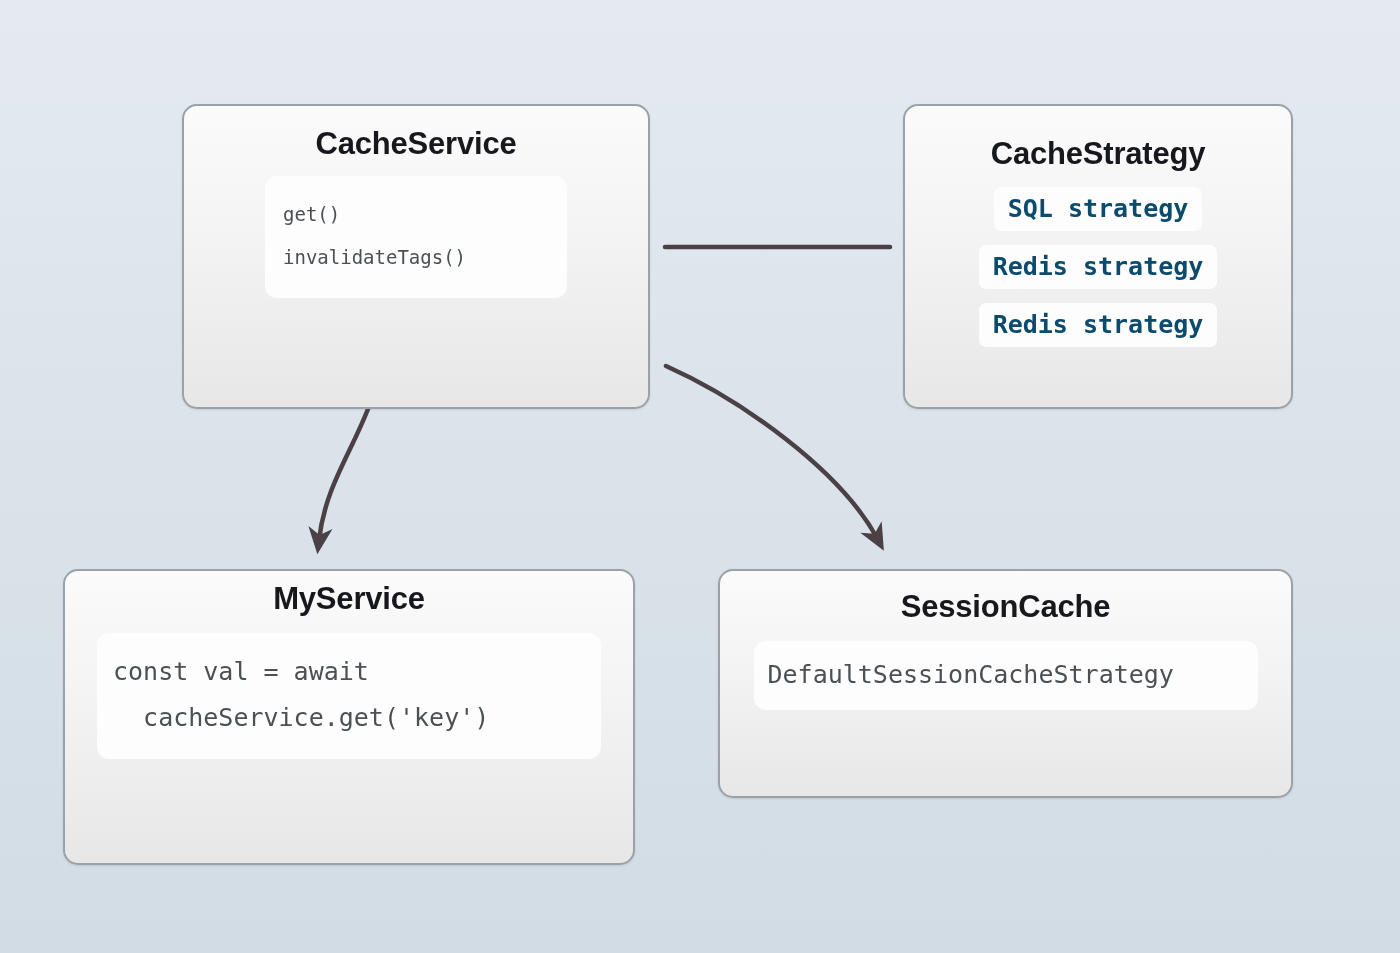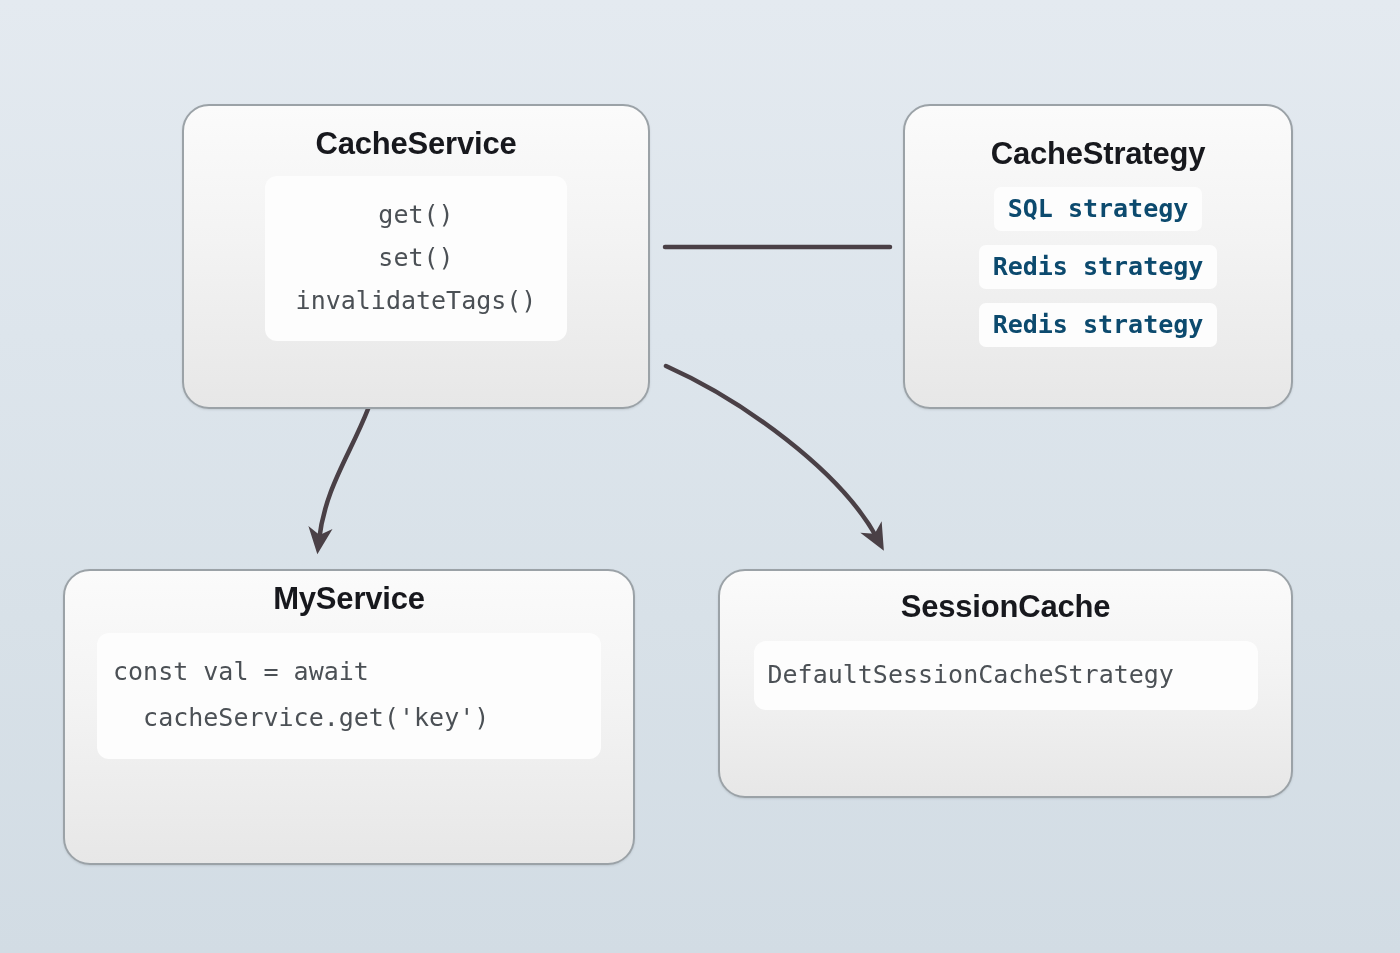--- a/index.html
+++ b/index.html
@@ -25,21 +25,21 @@
     width: 1400px;
     height: 953px;
     pointer-events: none;
   }
 
   
   .node {
     position: absolute;
     box-sizing: border-box;
     border: 2px solid #9ba2a7;
-    border-radius: 27px;
+    border-radius: 15px;
     background: linear-gradient(180deg, #fbfbfb 0%, #f3f3f3 45%, #e7e7e7 100%);
     box-shadow: 0 1px 2px rgba(90,100,110,0.18);
     display: flex;
     flex-direction: column;
     align-items: center;
   }
   .node-title {
     font-size: 31px;
     font-weight: bold;
     color: #17181d;
@@ -78,23 +78,23 @@
 
   
   #node-cache-service {
     left: 182px; top: 104px; width: 468px; height: 305px;
     padding-top: 20px;
   }
   #node-cache-service .code-block {
     margin-top: 14px;
     width: 302px;
     padding: 17px 18px 19px 18px;
-    font-size: 25px;
+    font-size: 19px;
     line-height: 43px;
-    text-align: center;
+    text-align: left;
   }
 
   #node-cache-strategy {
     left: 903px; top: 104px; width: 390px; height: 305px;
     padding-top: 30px;
   }
   #node-cache-strategy .chip-list {
     margin-top: 15px;
   }
   #node-cache-strategy .chip {
@@ -146,21 +146,20 @@
 
     <path d="M 368,409 C 350,455 325,488 319,540" fill="none" stroke="#4a4046" stroke-width="4.5" stroke-linecap="round" marker-end="url(#arrowhead)"></path>
 
     <path d="M 666,366 C 742,400 840,470 877,538" fill="none" stroke="#4a4046" stroke-width="4.5" stroke-linecap="round" marker-end="url(#arrowhead)"></path>
   </svg>
 
   <div class="node" id="node-cache-service">
     <div class="node-title">CacheService</div>
     <div class="code-block">
       <div class="code-line">get()</div>
-      <div class="code-line">set()</div>
       <div class="code-line">invalidateTags()</div>
     </div>
   </div>
 
   <div class="node" id="node-cache-strategy">
     <div class="node-title">CacheStrategy</div>
     <div class="chip-list">
       <span class="chip">SQL strategy</span>
       <span class="chip">Redis strategy</span>
       <span class="chip">Redis strategy</span>

